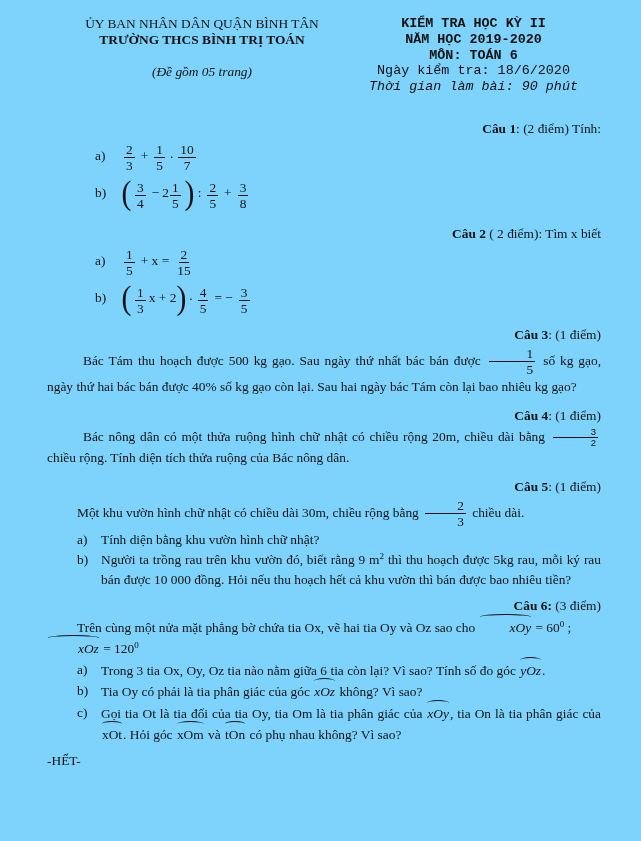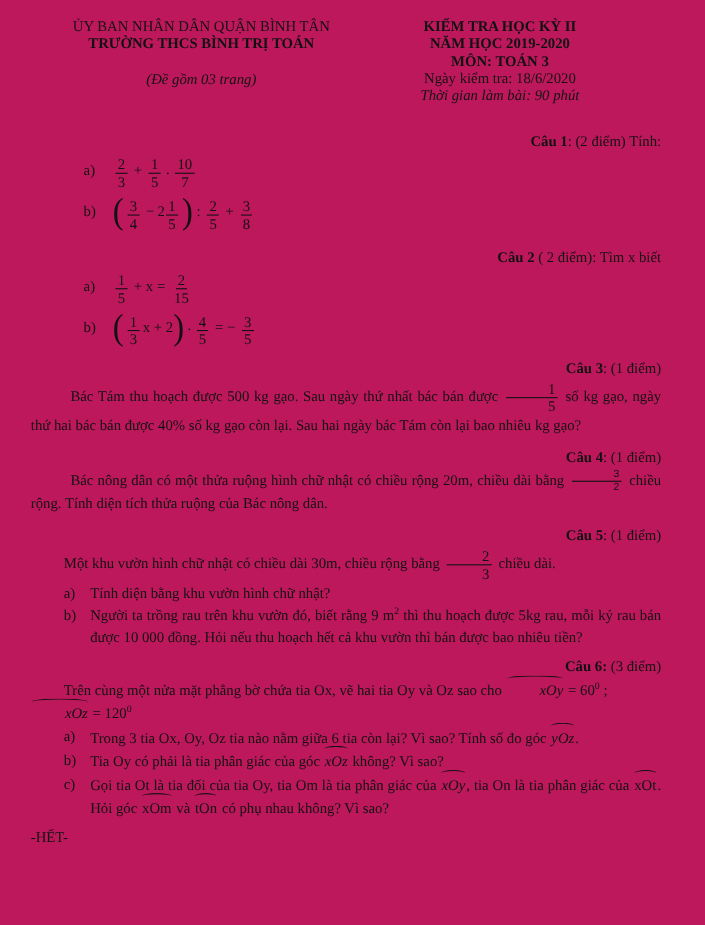--- a/index.html
+++ b/index.html
@@ -1,28 +1,28 @@
 <!DOCTYPE html>
 <html><head>
 <meta charset="utf-8">
 <style>
   * { margin:0; padding:0; box-sizing:border-box; }
   html,body { background:#888; }
   .page {
-    width:641px; height:841px; margin:0 auto; background:#be185d; color:#111;
+    width:641px; height:841px; margin:0 auto; background:#7dd3fc; color:#111;
     font-family:"Liberation Serif", serif; font-size:13.4px; line-height:1.5;
-    padding:16px 40px 0 28px; overflow:hidden; position:relative;
+    padding:16px 40px 0 47px; overflow:hidden; position:relative;
   }
   .b { font-weight:bold; }
   .i { font-style:italic; }
 
   
   .hdr { display:flex; }
   .hdr-left  { width:310px; text-align:center; line-height:1.18; }
-  .hdr-right { width:225px; text-align:center; line-height:1.18; margin-left:4px; }
+  .hdr-right { width:225px; text-align:center; line-height:1.18; margin-left:4px;font-family:Liberation Mono, monospace; }
   .hdr-note { margin-top:16px; font-style:italic; }
 
   
   .sec-h { text-align:right; }
 
   
   .mrow { display:flex; align-items:center; margin:3px 0 3px 48px; }
   .mlabel { width:26px; flex:none; }
   .nudge { transform:translateY(-2.5px); }
   .op { margin:0 3px; transform:translateY(-2.5px); }
@@ -61,26 +61,26 @@
 </style>
 </head>
 <body>
 
 <div class="page">
 
   <div class="hdr">
     <div class="hdr-left">
       <div>ỦY BAN NHÂN DÂN QUẬN BÌNH TÂN</div>
       <div class="b">TRƯỜNG THCS BÌNH TRỊ TOÁN</div>
-      <div class="hdr-note">(Đề gồm 03 trang)</div>
+      <div class="hdr-note">(Đề gồm 05 trang)</div>
     </div>
     <div class="hdr-right">
       <div class="b">KIỂM TRA HỌC KỲ II</div>
       <div class="b">NĂM HỌC 2019-2020</div>
-      <div class="b">MÔN: TOÁN 3</div>
+      <div class="b">MÔN: TOÁN 6</div>
       <div>Ngày kiểm tra: 18/6/2020</div>
       <div class="i">Thời gian làm bài: 90 phút</div>
     </div>
   </div>
 
   <div class="s1">
     <div class="sec-h">
       <span class="b">Câu 1</span><span>: (2 điểm) Tính:</span>
     </div>
     <div class="mrow">

